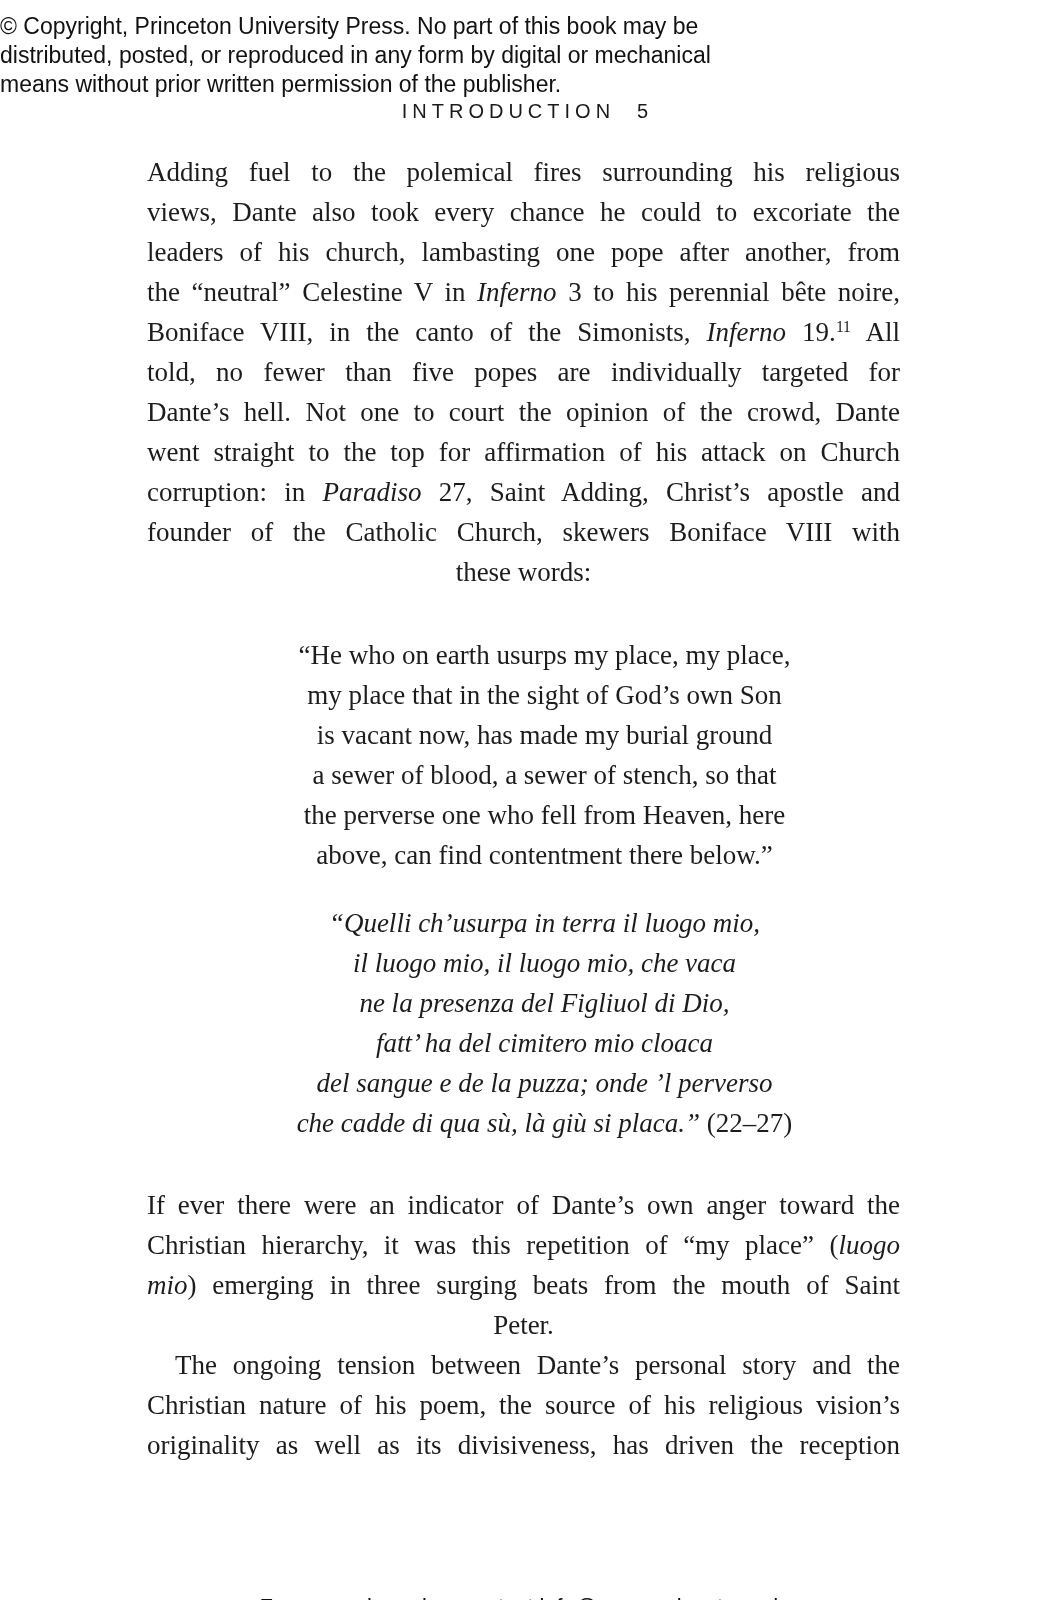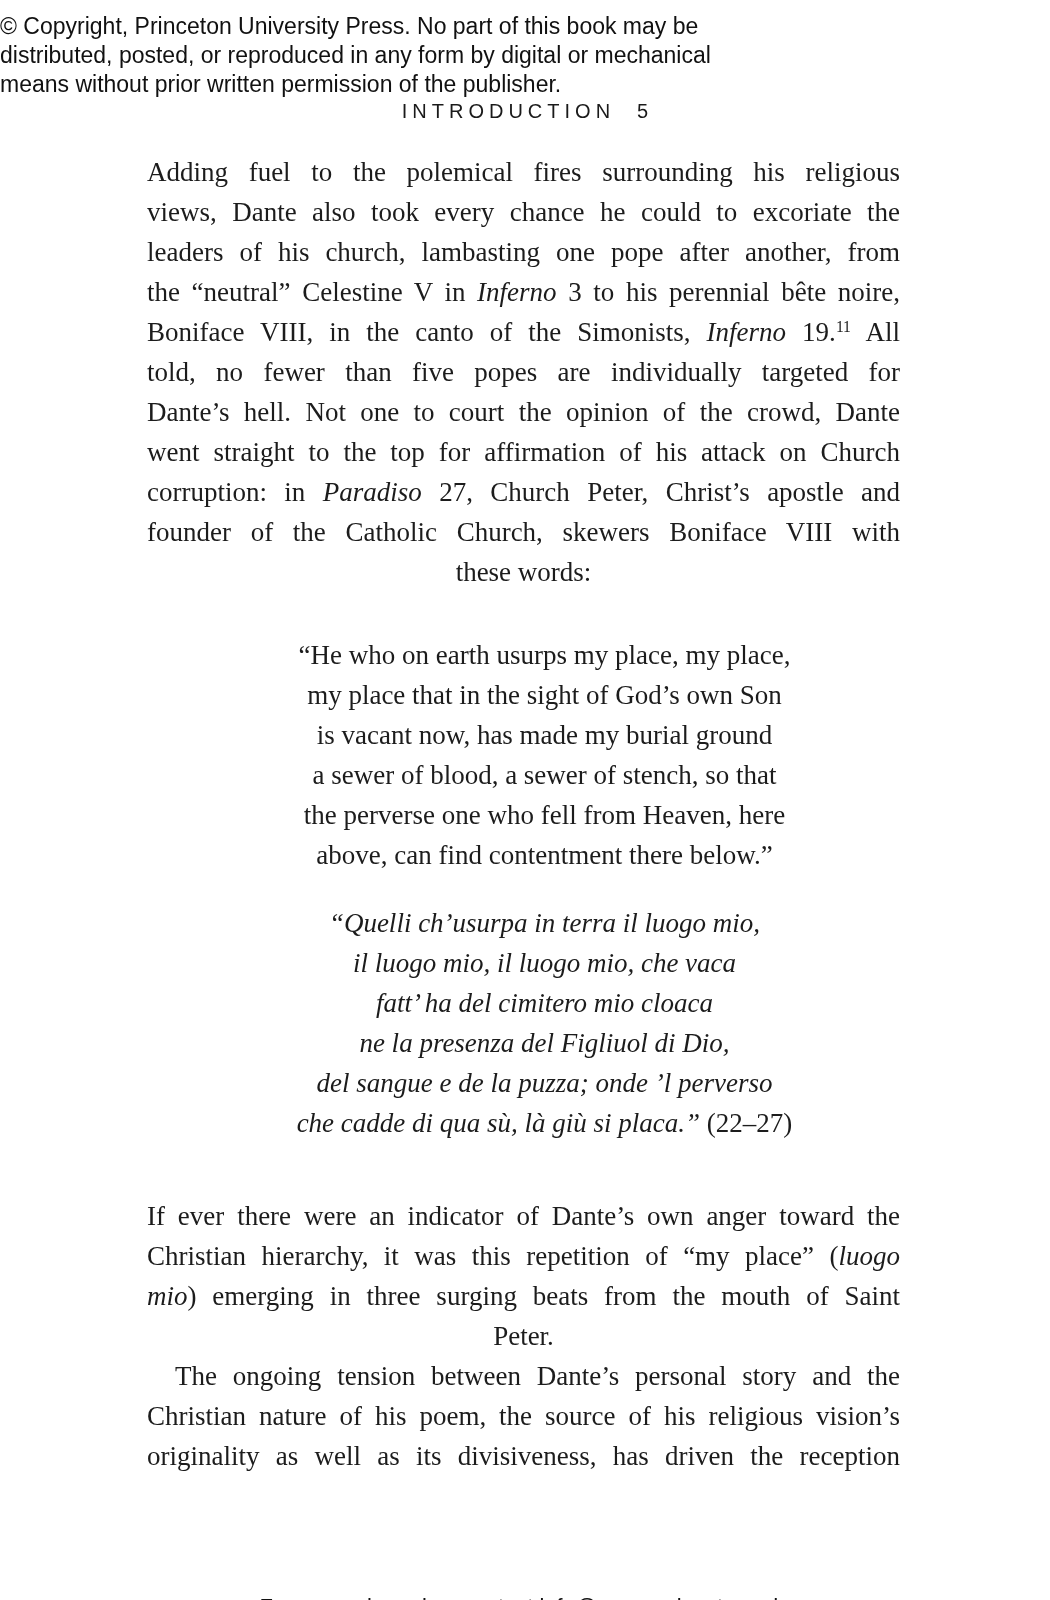--- a/index.html
+++ b/index.html
@@ -52,21 +52,21 @@
     color: #1c1c1c;
   }
   .tline { min-height: 40px; text-align: center; }
   .para .tline.just {
     text-align: justify;
     text-align-last: justify;
   }
   .quote { margin-left: 42px; }
   .quote-en { margin-top: 43px; }
   .quote-it { margin-top: 28px; }
-  .para-2 { margin-top: 53px; }
+  .para-2 { margin-top: 42px; }
   .indent-first .tline:first-child { text-indent: 28px; }
   i { font-style: italic; }
   sup {
     font-size: 0.58em;
     line-height: 0;
     position: relative;
     top: -0.55em;
     vertical-align: baseline;
   }
   .footer {
@@ -98,39 +98,39 @@
 
     <div class="para">
         <div class="tline just"><span>Adding fuel to the polemical fires surrounding his religious</span></div>
         <div class="tline just"><span>views, Dante also took every chance he could to excoriate the</span></div>
         <div class="tline just"><span>leaders of his church, lambasting one pope after another, from</span></div>
         <div class="tline just"><span>the “neutral” Celestine V in </span><i>Inferno</i><span> 3 to his perennial bête noire,</span></div>
         <div class="tline just"><span>Boniface VIII, in the canto of the Simonists, </span><i>Inferno</i><span> 19.</span><sup>11</sup><span> All</span></div>
         <div class="tline just"><span>told, no fewer than five popes are individually targeted for</span></div>
         <div class="tline just"><span>Dante’s hell. Not one to court the opinion of the crowd, Dante</span></div>
         <div class="tline just"><span>went straight to the top for affirmation of his attack on Church</span></div>
-        <div class="tline just"><span>corruption: in </span><i>Paradiso</i><span> 27, Church Peter, Christ’s apostle and</span></div>
+        <div class="tline just"><span>corruption: in </span><i>Paradiso</i><span> 27, Saint Adding, Christ’s apostle and</span></div>
         <div class="tline just"><span>founder of the Catholic Church, skewers Boniface VIII with</span></div>
         <div class="tline"><span>these words:</span></div>
       </div>
 
     <div class="quote quote-en">
         <div class="tline"><span>“He who on earth usurps my place, my place,</span></div>
         <div class="tline"><span>my place that in the sight of God’s own Son</span></div>
         <div class="tline"><span>is vacant now, has made my burial ground</span></div>
         <div class="tline"><span>a sewer of blood, a sewer of stench, so that</span></div>
         <div class="tline"><span>the perverse one who fell from Heaven, here</span></div>
         <div class="tline"><span>above, can find contentment there below.”</span></div>
       </div>
 
     <div class="quote quote-it">
         <div class="tline"><i>“Quelli ch’usurpa in terra il luogo mio,</i></div>
         <div class="tline"><i>il luogo mio, il luogo mio, che vaca</i></div>
+        <div class="tline"><i>ne la presenza del Figliuol di Dio,</i></div>
         <div class="tline"><i>fatt’ ha del cimitero mio cloaca</i></div>
-        <div class="tline"><i>ne la presenza del Figliuol di Dio,</i></div>
         <div class="tline"><i>del sangue e de la puzza; onde ’l perverso</i></div>
         <div class="tline"><i>che cadde di qua sù, là giù si placa.”</i><span> (22–27)</span></div>
       </div>
 
     <div class="para para-2">
         <div class="tline just"><span>If ever there were an indicator of Dante’s own anger toward the</span></div>
         <div class="tline just"><span>Christian hierarchy, it was this repetition of “my place” (</span><i>luogo</i></div>
         <div class="tline just"><i>mio</i><span>) emerging in three surging beats from the mouth of Saint</span></div>
         <div class="tline"><span>Peter.</span></div>
       </div>

